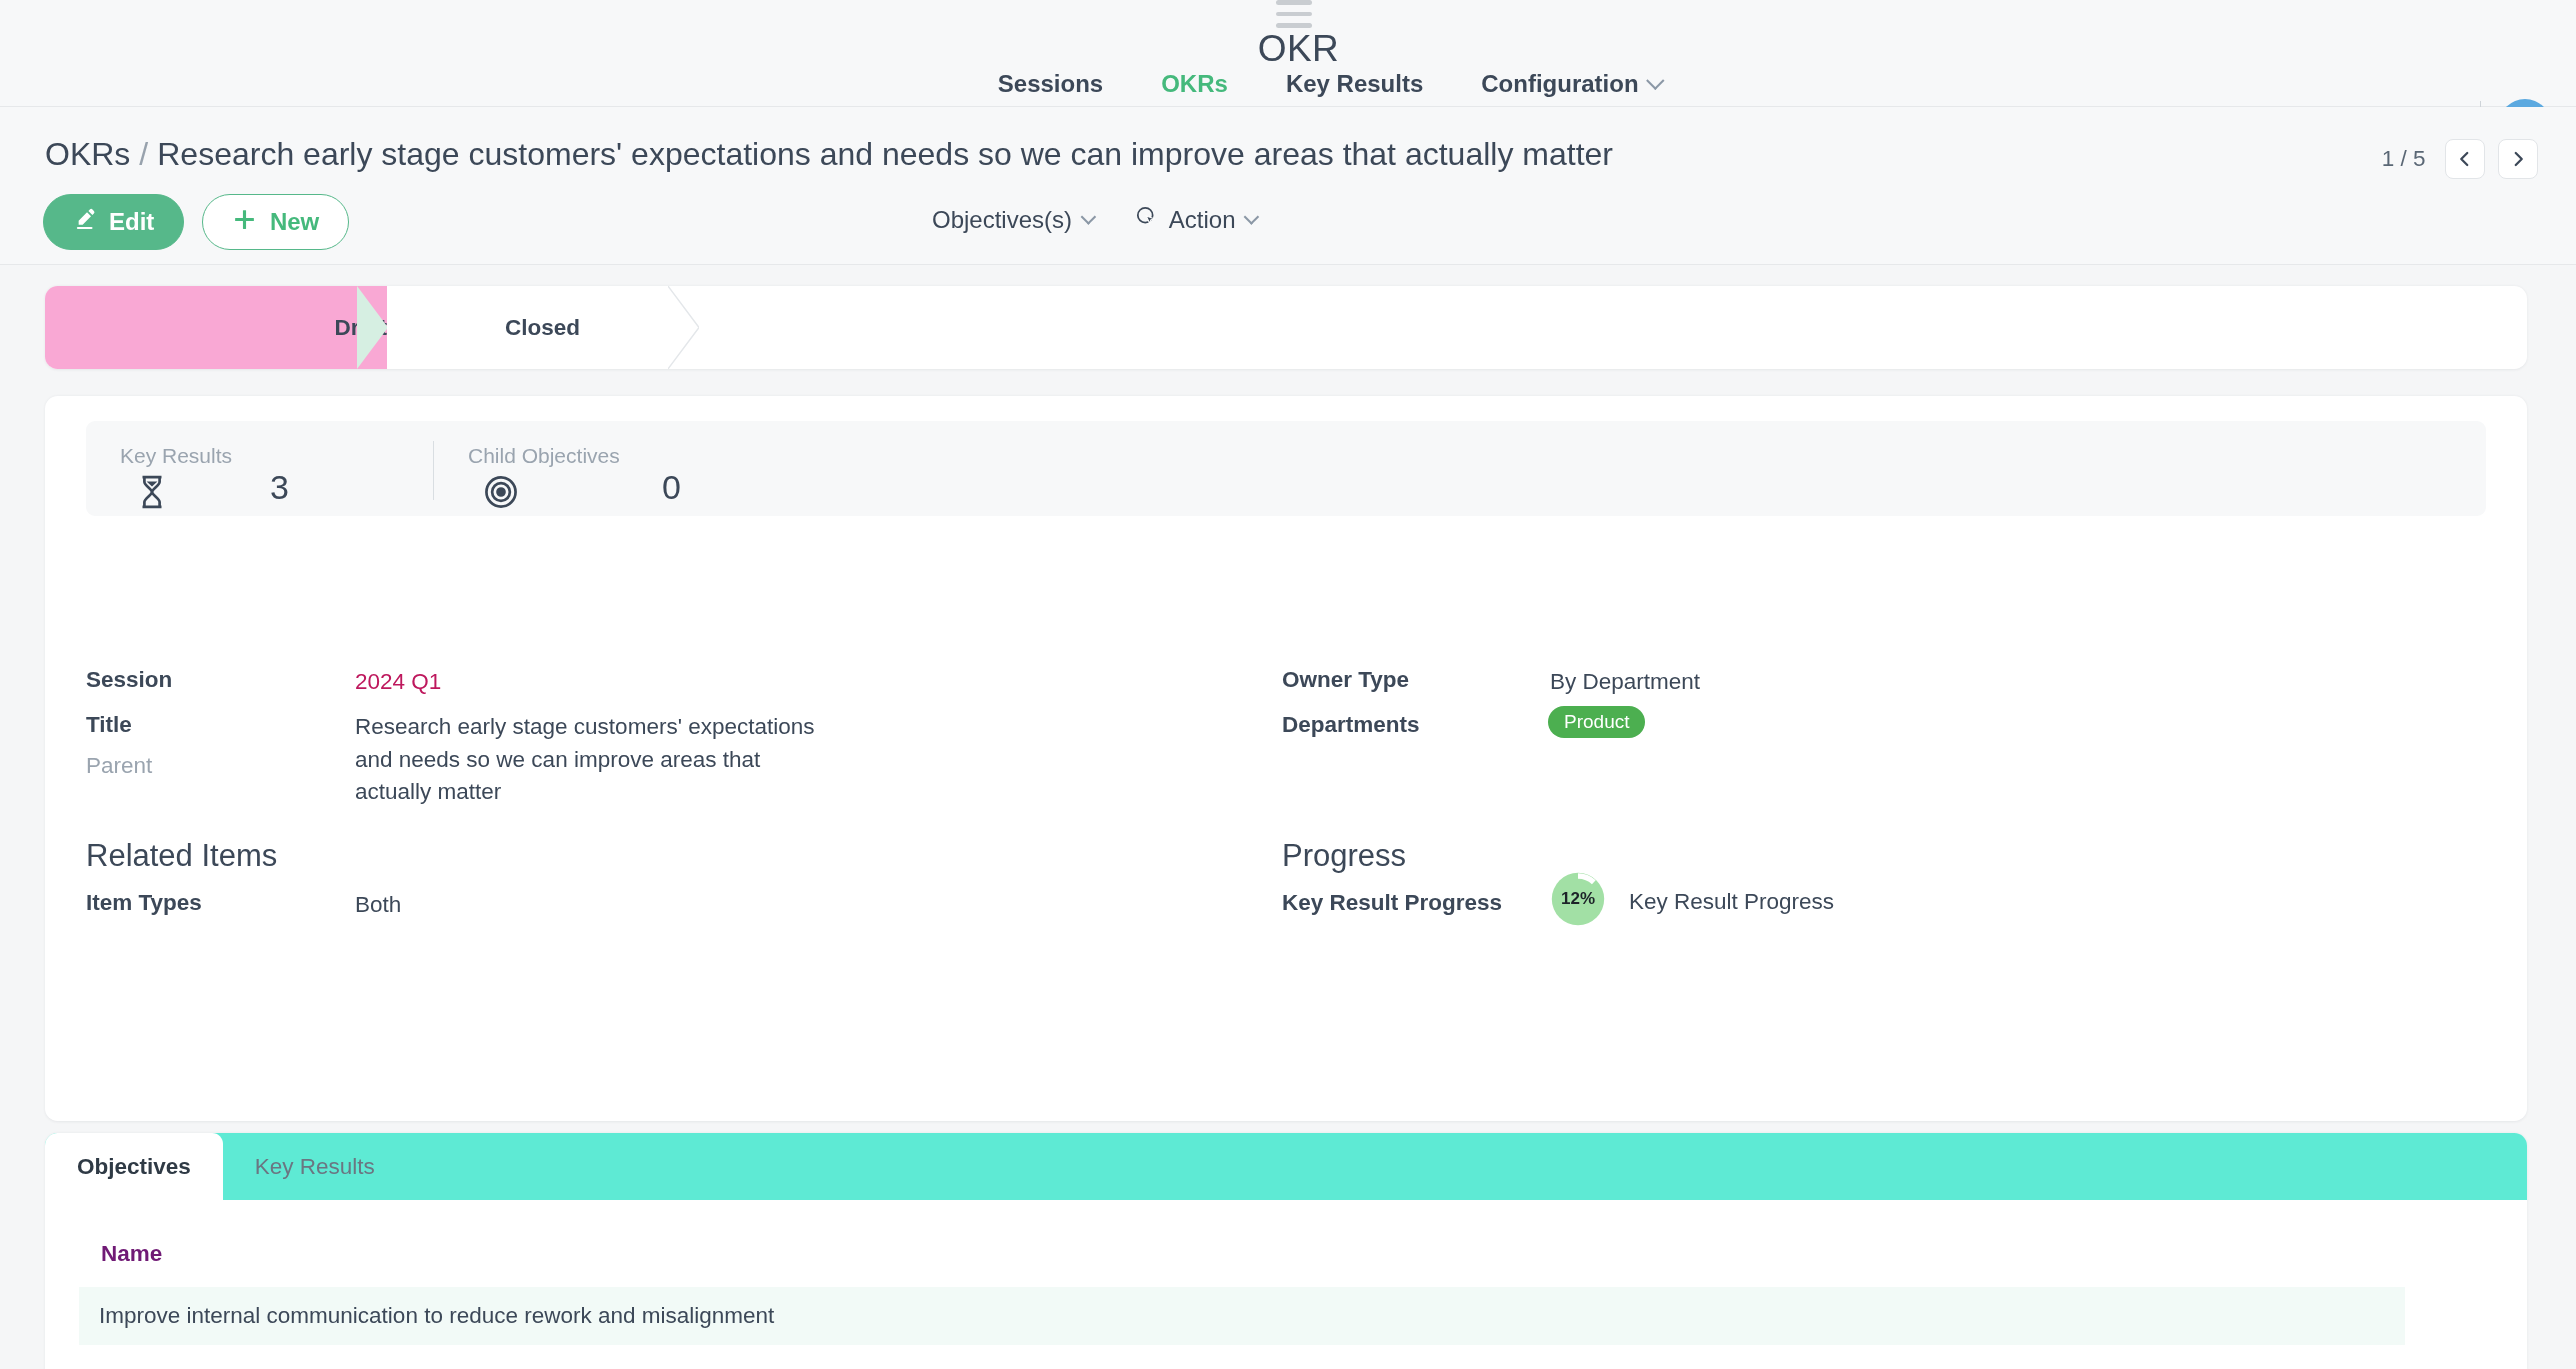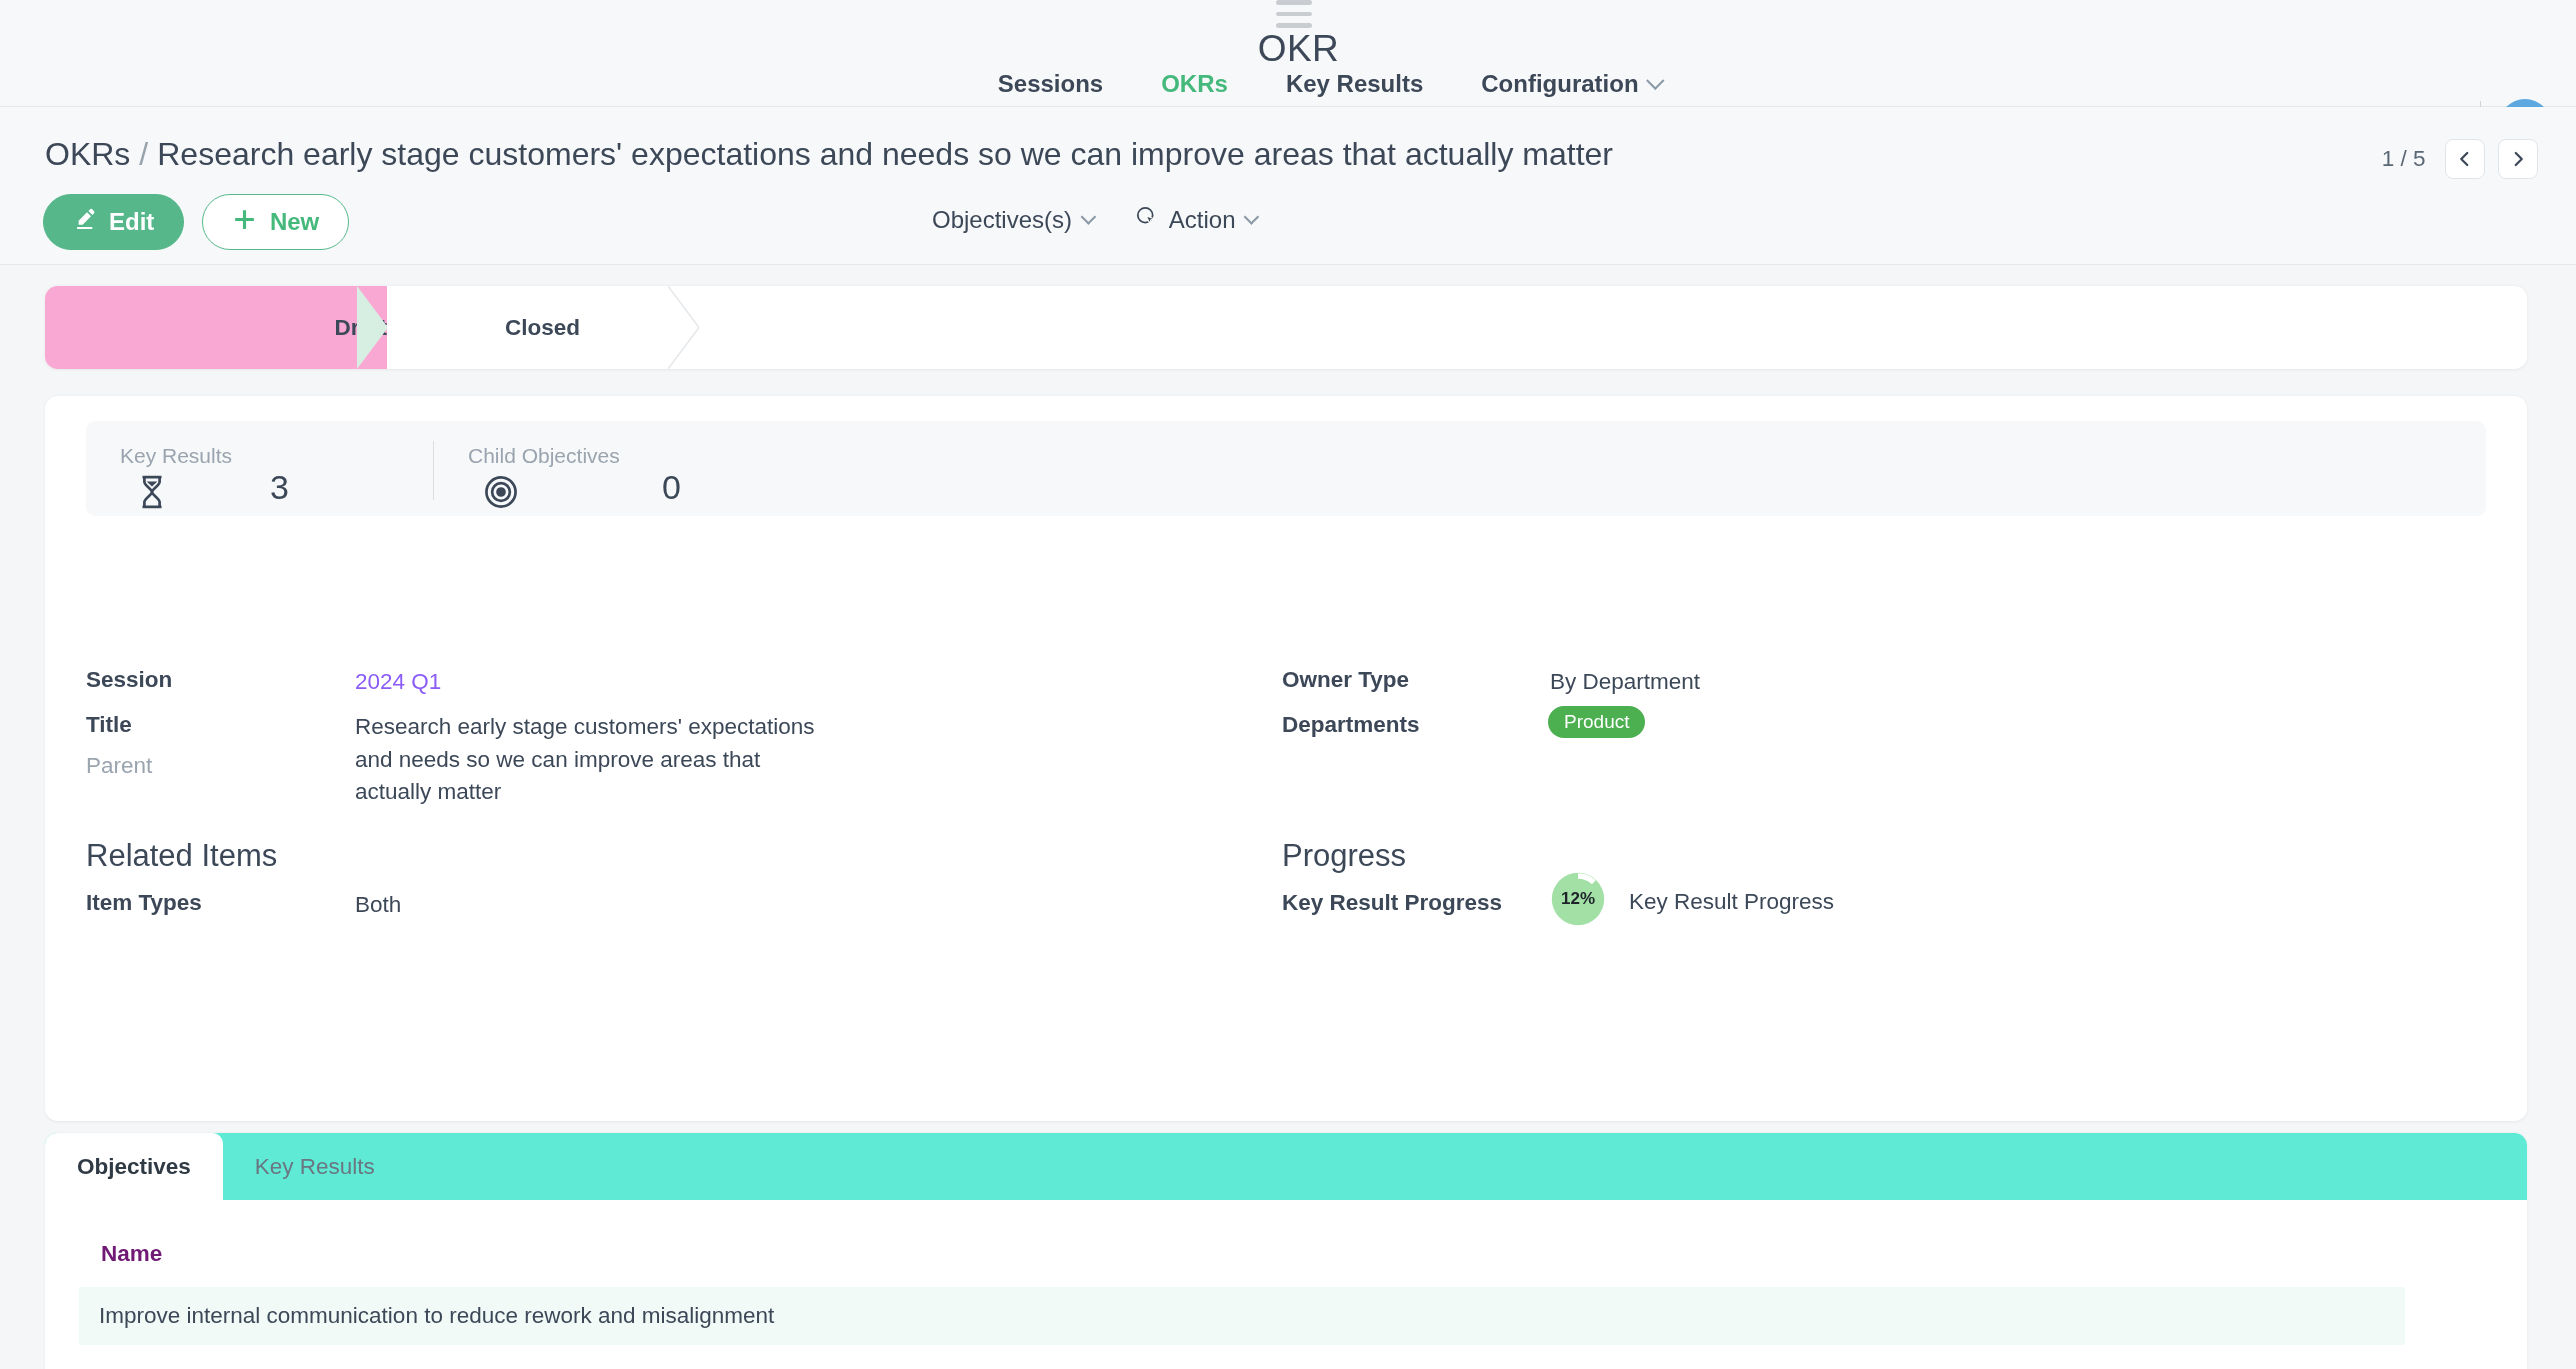--- a/index.html
+++ b/index.html
@@ -158,21 +158,21 @@
   .stat-icon { position: absolute; color: #3c4858; }
   .stat-value { position: absolute; font-size: 34px; color: #3c4858; }
 
   .field-label {
     position: absolute; font-size: 22.5px; font-weight: 700; color: #3c4858; white-space: nowrap;
   }
   .field-label.muted { font-weight: 400; color: #9aa4af; }
   .field-value {
     position: absolute; font-size: 22.5px; color: #3c4858; line-height: 1.45;
   }
-  .field-value.link { color: #8b5cf6; cursor: pointer; }
+  .field-value.link { color: #be185d; cursor: pointer; }
 
   .section-title {
     position: absolute; font-size: 31px; font-weight: 400; color: #3c4858;
   }
 
   .tag {
     position: absolute; display: inline-flex; align-items: center;
     height: 32px; padding: 0 16px; border-radius: 16px;
     background: #4caf50; color: #fff; font-size: 19px; white-space: nowrap;
   }

